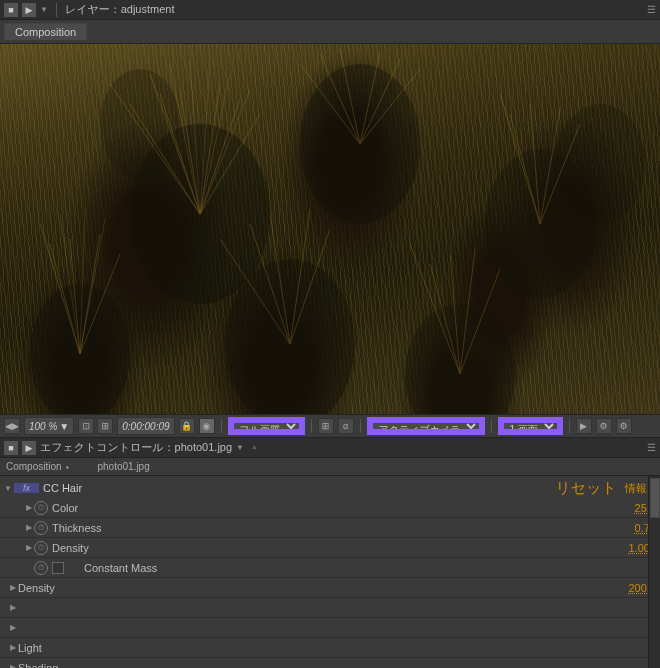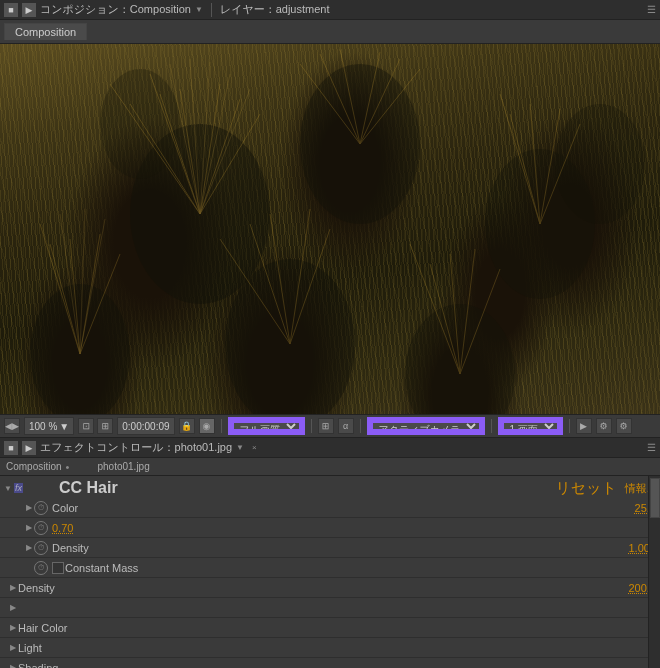--- a/index.html
+++ b/index.html
@@ -161,20 +161,21 @@
       background: #4a4a4a;
       border: 1px solid #333;
       color: #ccc;
       font-size: 10px;
       padding: 1px 4px;
       cursor: pointer;
       height: 18px;
       display: flex;
       align-items: center;
       gap: 2px;
+      font-style: italic;
     }
 
     .toolbar-select {
       background: #4a4a4a;
       border: 6px solid #8b5cf6;
       color: #ccc;
       font-size: 10px;
       height: 18px;
       padding: 0 2px;
     }
@@ -254,30 +255,29 @@
       display: flex;
       align-items: center;
       height: 20px;
       padding: 0 4px;
     }
 
     .fx-badge {
       background: #4a4a8a;
       color: #aab;
       font-size: 9px;
-      padding: 0 1px;
+      padding: 0 9px;
       margin-right: 4px;
       font-style: italic;
     }
 
     .effect-title {
       color: #ccc;
-      font-size: 16px;
-      font-weight: bold;
-      margin-left: 32px;
+      font-size: 11px;
+      font-weight: normal;
     }
 
     .effect-btn {
       color: #cc8800;
       font-size: 15px;
       cursor: pointer;
       margin-left: auto;
     }
 
     .effect-btn-info {
@@ -336,21 +336,21 @@
       color: #cc8800;
       font-size: 11px;
       text-decoration: underline;
       text-decoration-style: dotted;
       cursor: pointer;
     }
 
     .prop-checkbox-area {
       display: flex;
       align-items: center;
-      gap: 1px;
+      gap: 20px;
     }
 
     .prop-checkbox {
       width: 12px;
       height: 12px;
       border: 1px solid #666;
       background: #333;
       display: flex;
       align-items: center;
       justify-content: center;
@@ -382,21 +382,20 @@
       left: 1px;
     }
   </style>
 </head>
 <body>
 
 <div class="title-bar">
   <div class="title-bar-left">
     <span class="panel-icon">■</span>
     <span class="panel-icon">▶</span>
-    <span class="title-text">コンポジション：Composition</span>
     <span class="dropdown-arrow">▼</span>
     <div class="title-bar-divider"></div>
     <span class="title-text">レイヤー：adjustment</span>
   </div>
   <div class="title-bar-right">
     <span>☰</span>
   </div>
 </div>
 
 <div class="tab-bar">
@@ -541,20 +540,21 @@
       <span class="prop-triangle">▶</span>
       <div class="prop-clock">⏱</div>
       <span class="prop-name">Color</span>
       <span class="prop-value">25.0</span>
     </div>
 
     <div class="property-row">
       <span class="prop-indent"></span>
       <span class="prop-triangle">▶</span>
       <div class="prop-clock">⏱</div>
+      <span class="prop-name">Thickness</span>
       <span class="prop-value">0.70</span>
     </div>
 
     <div class="property-row">
       <span class="prop-indent"></span>
       <span class="prop-triangle">▶</span>
       <div class="prop-clock">⏱</div>
       <span class="prop-name">Density</span>
       <span class="prop-value">1.000</span>
     </div>
@@ -574,21 +574,20 @@
       <span class="prop-name">Density</span>
       <span class="prop-value">200.0</span>
     </div>
 
     <div class="property-row">
       <span class="prop-triangle">▶</span>
     </div>
 
     <div class="property-row">
       <span class="prop-triangle">▶</span>
-      <span class="prop-name">Hair Color</span>
     </div>
 
     <div class="property-row">
       <span class="prop-triangle">▶</span>
       <span class="prop-name">Light</span>
     </div>
 
     <div class="property-row">
       <span class="prop-triangle">▶</span>
       <span class="prop-name">Shading</span>

